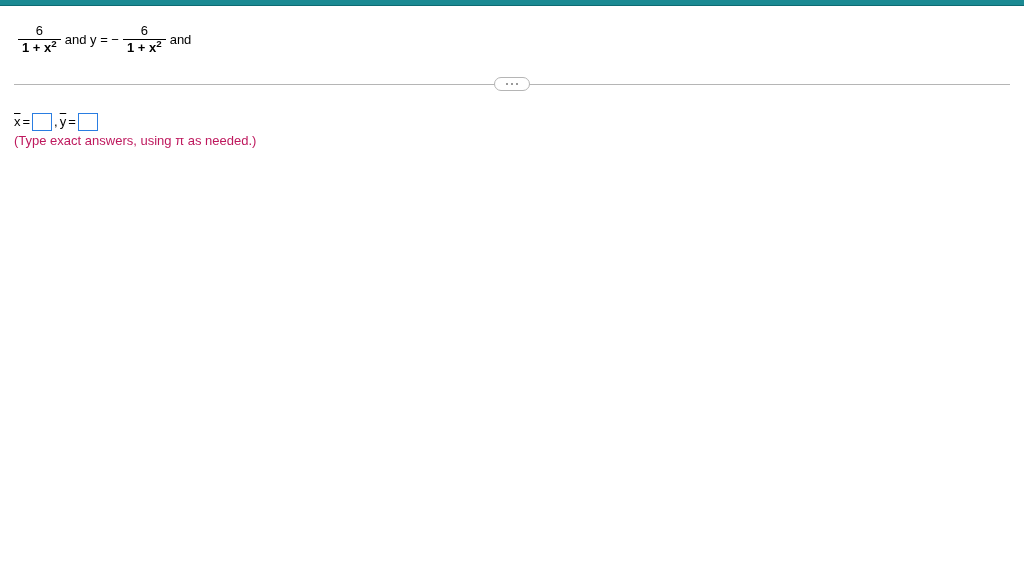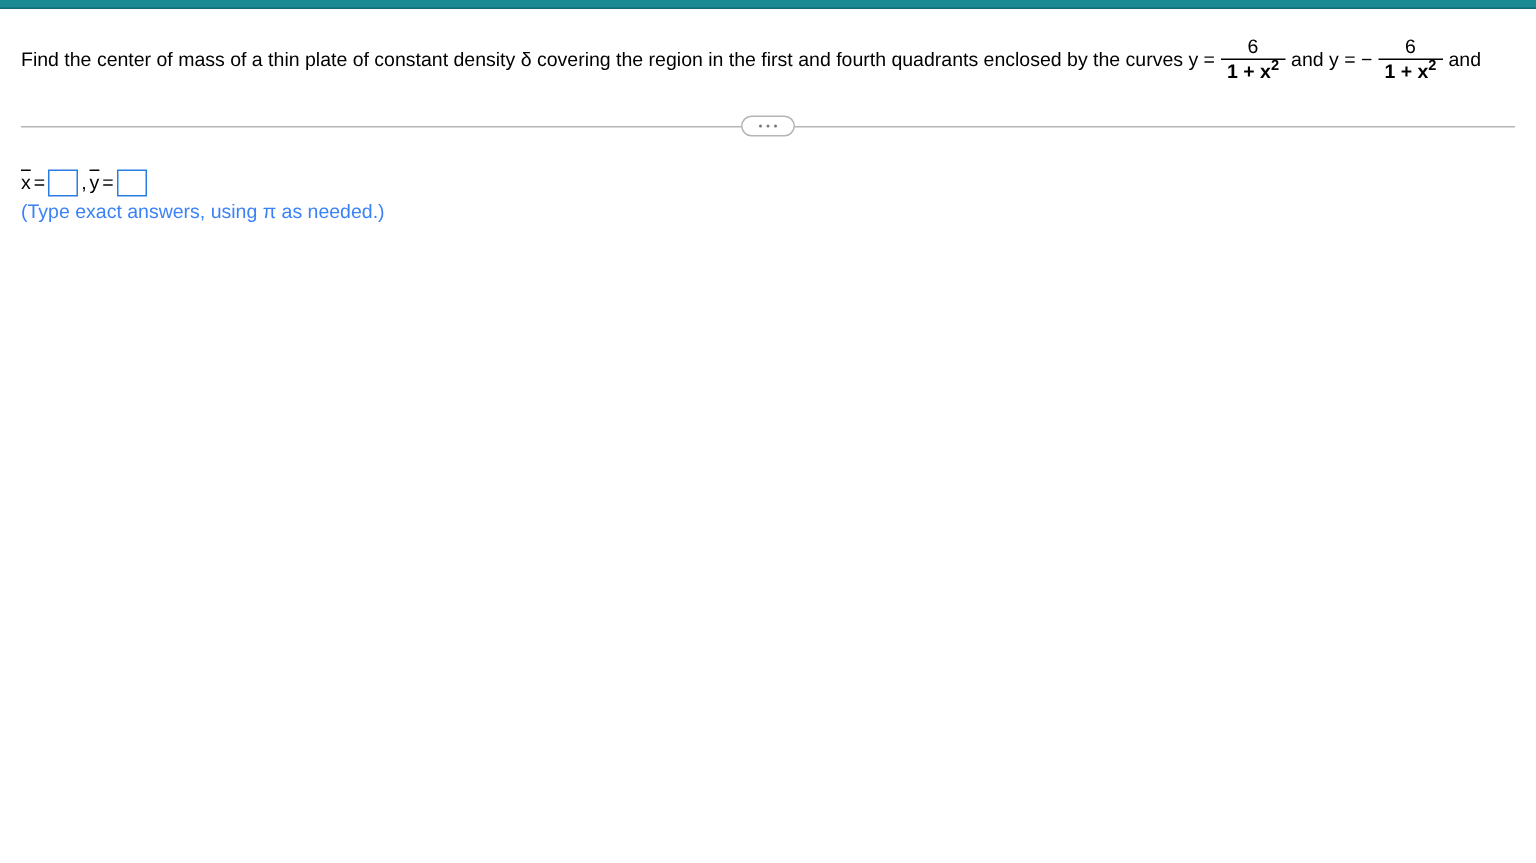--- a/index.html
+++ b/index.html
@@ -106,35 +106,34 @@
     width: 20px;
     height: 18px;
     border: 1px solid #2a7de1;
     background: #fff;
     font-size: 12px;
     text-align: center;
     padding: 0;
     outline: none;
   }
   .hint {
-    color: #3b82f6;
+    color: #be185d;
     font-size: 13px;
     margin-top: 2px;
   }
 </style>
 </head>
 <body>
 
 <div class="top-bar"></div>
 
 <div class="content">
 
   <div class="question-line">
     <div class="question-row">
-      <span>Find the center of mass of a thin plate of constant density δ covering the region in the first and fourth quadrants enclosed by the curves y =</span>
       <span class="frac">
         <span class="num">6</span>
         <span class="bar"></span>
         <span class="den">
           <span>1 + x</span><span class="sup">2</span>
         </span>
       </span>
       <span> and y = −</span>
       <span class="frac">
         <span class="num">6</span>

